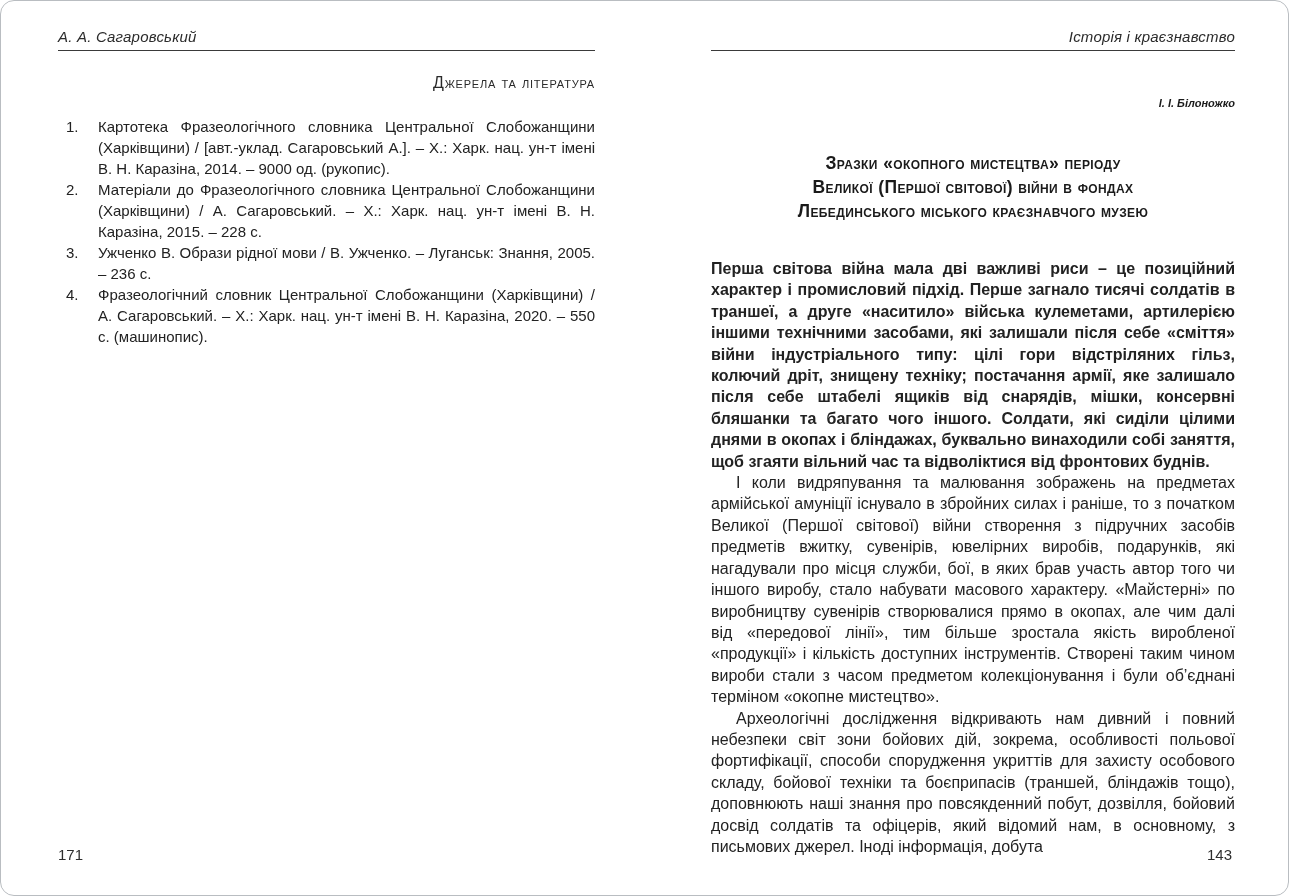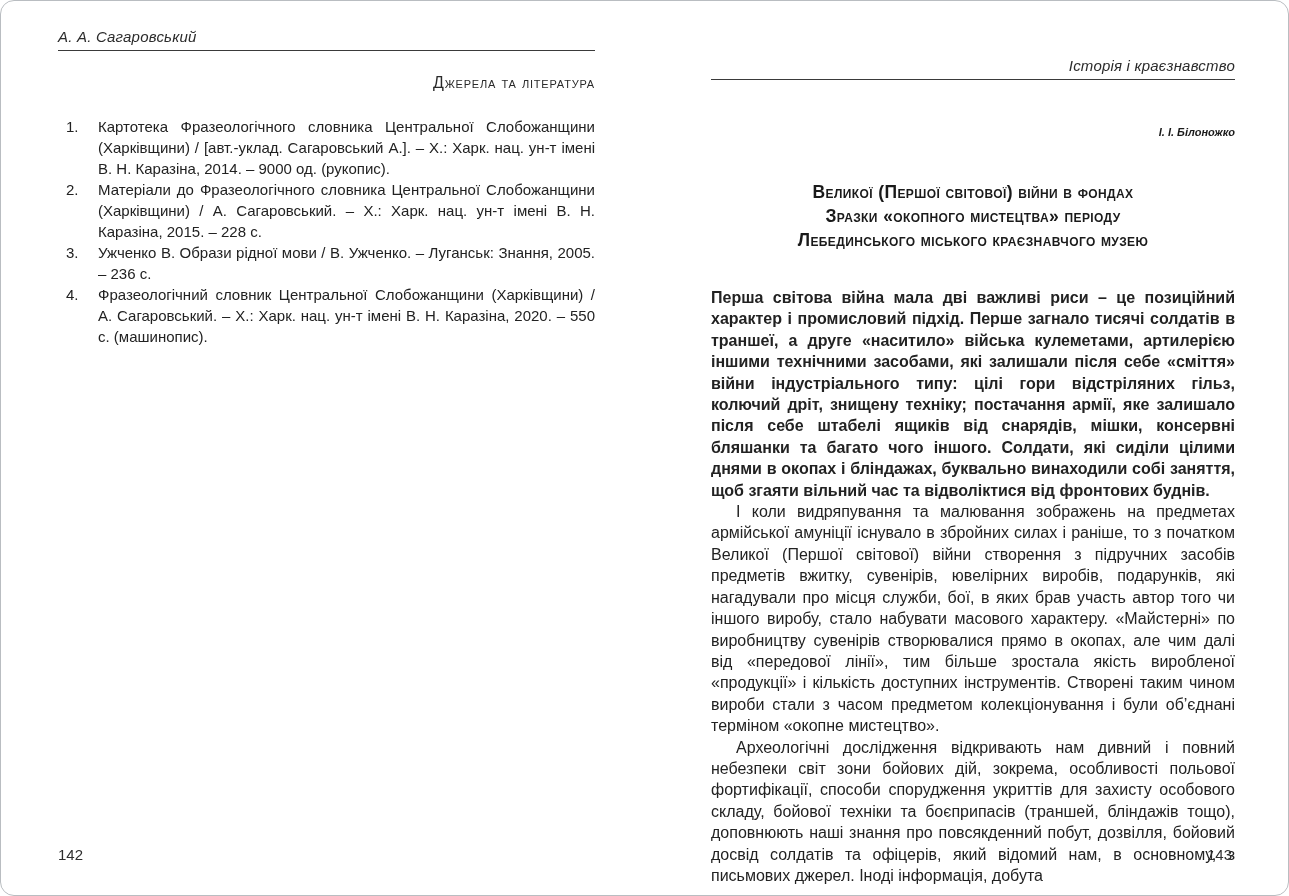--- a/index.html
+++ b/index.html
@@ -35,21 +35,20 @@
     font-style: italic;
     font-size: 15px;
     color: #2b2b2b;
     padding-top: 27px;
     padding-bottom: 5px;
     border-bottom: 1.5px solid #3a3a3a;
     letter-spacing: 0.2px;
   }
   .running-head.right {
     text-align: right;
-    margin-top: 29px;
   }
   .section-title {
     margin-top: 23px;
     text-align: right;
     font-size: 16px;
     font-variant: small-caps;
     letter-spacing: 0.8px;
     color: #2a2a2a;
   }
   .ref-list {
@@ -133,30 +132,30 @@
         <span class="ref-num">3.</span>
         <span>Ужченко В. Образи рідної мови / В. Ужченко. – Луганськ: Знання, 2005. – 236 с.</span>
       </div>
       <div class="ref-item">
         <span class="ref-num">4.</span>
         <span>Фразеологічний словник Центральної Слобожанщини (Харківщини) / А. Сагаровський. – Х.: Харк. нац. ун-т імені В. Н. Каразіна, 2020. – 550 с. (машинопис).</span>
       </div>
     </div>
   </div>
 
-  <div class="page-number left">142</div>
+  <div class="page-number left">171</div>
 
   <div class="page page-right">
     <div class="running-head right">Історія і краєзнавство</div>
 
     <div class="author-line">І. І. Білоножко</div>
 
     <div class="article-title">
+      <div>Зразки «окопного мистецтва» періоду</div>
       <div>Великої (Першої світової) війни в фондах</div>
-      <div>Зразки «окопного мистецтва» періоду</div>
       <div>Лебединського міського краєзнавчого музею</div>
     </div>
 
     <div class="body-text">
       <p class="no-indent">Перша світова війна мала дві важливі риси – це позиційний характер і промисловий підхід. Перше загнало тисячі солдатів в траншеї, а друге «наситило» війська кулеметами, артилерією іншими технічними засобами, які залишали після себе «сміття» війни індустріального типу: цілі гори відстріляних гільз, колючий дріт, знищену техніку; постачання армії, яке залишало після себе штабелі ящиків від снарядів, мішки, консервні бляшанки та багато чого іншого. Солдати, які сиділи цілими днями в окопах і бліндажах, буквально винаходили собі заняття, щоб згаяти вільний час та відволіктися від фронтових буднів.</p>
       <p>І коли видряпування та малювання зображень на предметах армійської амуніції існувало в збройних силах і раніше, то з початком Великої (Першої світової) війни створення з підручних засобів предметів вжитку, сувенірів, ювелірних виробів, подарунків, які нагадували про місця служби, бої, в яких брав участь автор того чи іншого виробу, стало набувати масового характеру. «Майстерні» по виробництву сувенірів створювалися прямо в окопах, але чим далі від «передової лінії», тим більше зростала якість виробленої «продукції» і кількість доступних інструментів. Створені таким чином вироби стали з часом предметом колекціонування і були об’єднані терміном «окопне мистецтво».</p>
       <p>Археологічні дослідження відкривають нам дивний і повний небезпеки світ зони бойових дій, зокрема, особливості польової фортифікації, способи спорудження укриттів для захисту особового складу, бойової техніки та боєприпасів (траншей, бліндажів тощо), доповнюють наші знання про повсякденний побут, дозвілля, бойовий досвід солдатів та офіцерів, який відомий нам, в основному, з письмових джерел. Іноді інформація, добута</p>
     </div>
   </div>
 

